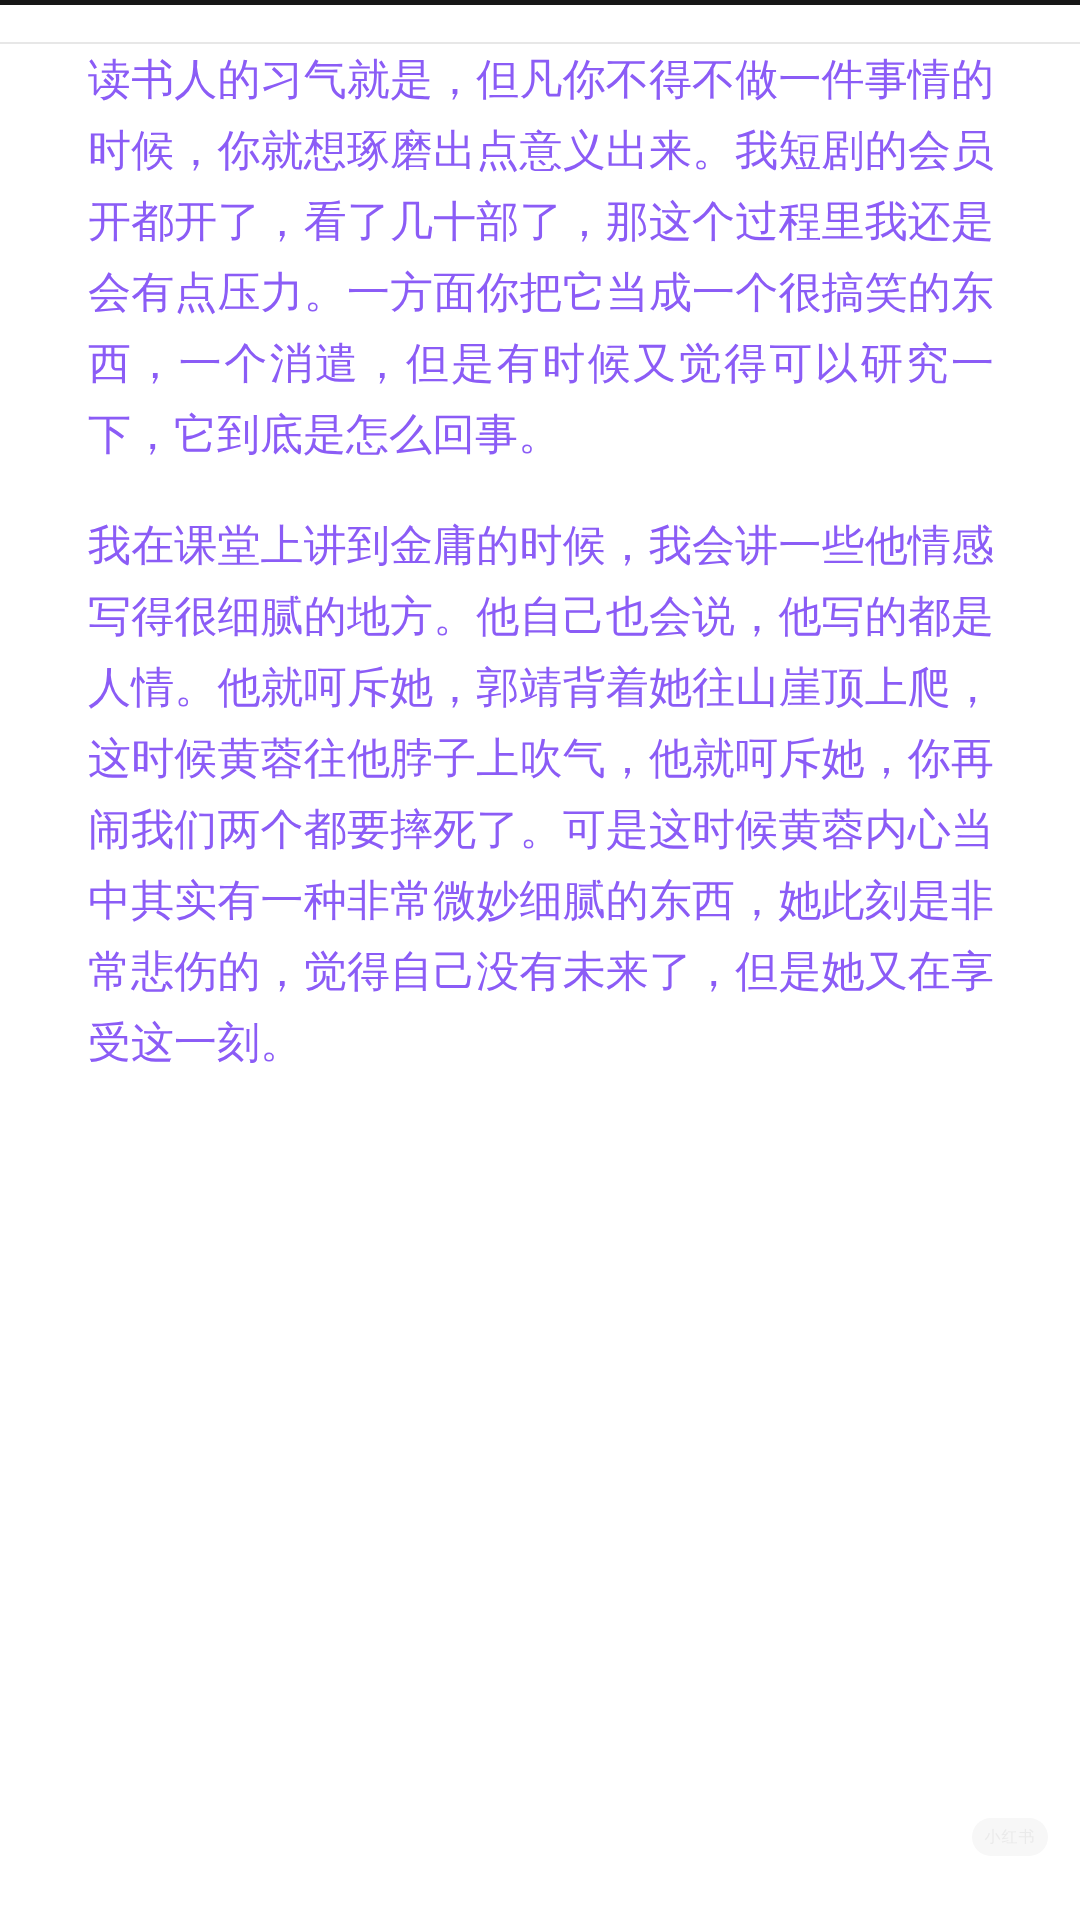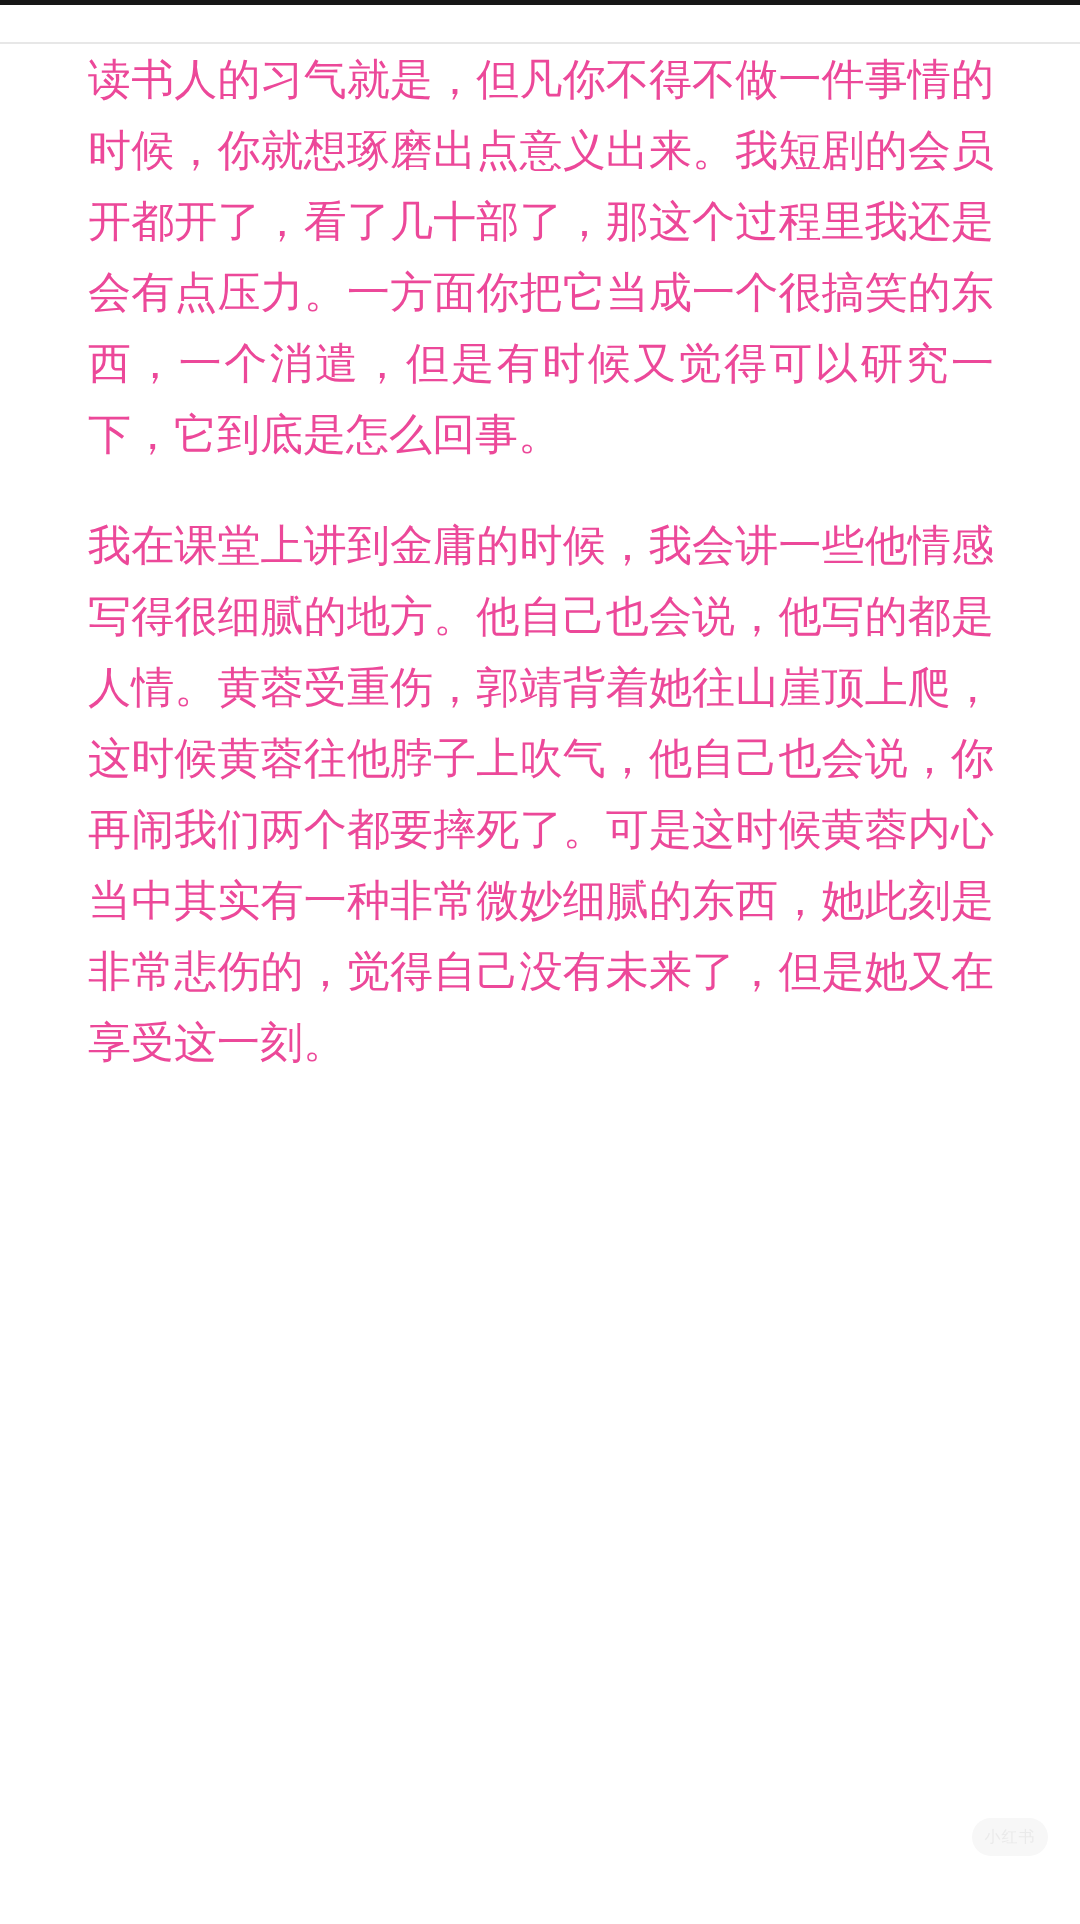--- a/index.html
+++ b/index.html
@@ -21,21 +21,21 @@
   }
   .header-divider {
     width: 1080px;
     height: 2px;
     margin-top: 37px;
     background: #e7e7e7;
   }
   .article {
     margin: 0 0 0 88px;
     width: 906px;
-    color: #ec4899;
+    color: #8b5cf6;
     font-size: 43px;
     line-height: 71px;
     text-align: justify;
     letter-spacing: 0;
     word-break: break-all;
   }
   .article p {
     margin: 0 0 40px 0;
   }
   .article p:last-child {
@@ -61,18 +61,18 @@
   }
 </style>
 </head>
 <body>
 
 <div>
   <div class="top-bar"></div>
   <div class="header-divider"></div>
   <main class="article">
     <p>读书人的习气就是，但凡你不得不做一件事情的时候，你就想琢磨出点意义出来。我短剧的会员开都开了，看了几十部了，那这个过程里我还是会有点压力。一方面你把它当成一个很搞笑的东西，一个消遣，但是有时候又觉得可以研究一下，它到底是怎么回事。</p>
-    <p>我在课堂上讲到金庸的时候，我会讲一些他情感写得很细腻的地方。他自己也会说，他写的都是人情。黄蓉受重伤，郭靖背着她往山崖顶上爬，这时候黄蓉往他脖子上吹气，他自己也会说，你再闹我们两个都要摔死了。可是这时候黄蓉内心当中其实有一种非常微妙细腻的东西，她此刻是非常悲伤的，觉得自己没有未来了，但是她又在享受这一刻。</p>
+    <p>我在课堂上讲到金庸的时候，我会讲一些他情感写得很细腻的地方。他自己也会说，他写的都是人情。他就呵斥她，郭靖背着她往山崖顶上爬，这时候黄蓉往他脖子上吹气，他就呵斥她，你再闹我们两个都要摔死了。可是这时候黄蓉内心当中其实有一种非常微妙细腻的东西，她此刻是非常悲伤的，觉得自己没有未来了，但是她又在享受这一刻。</p>
   </main>
   <div class="watermark">
     <span>小红书</span>
   </div>
 </div>
 
 </body></html>

